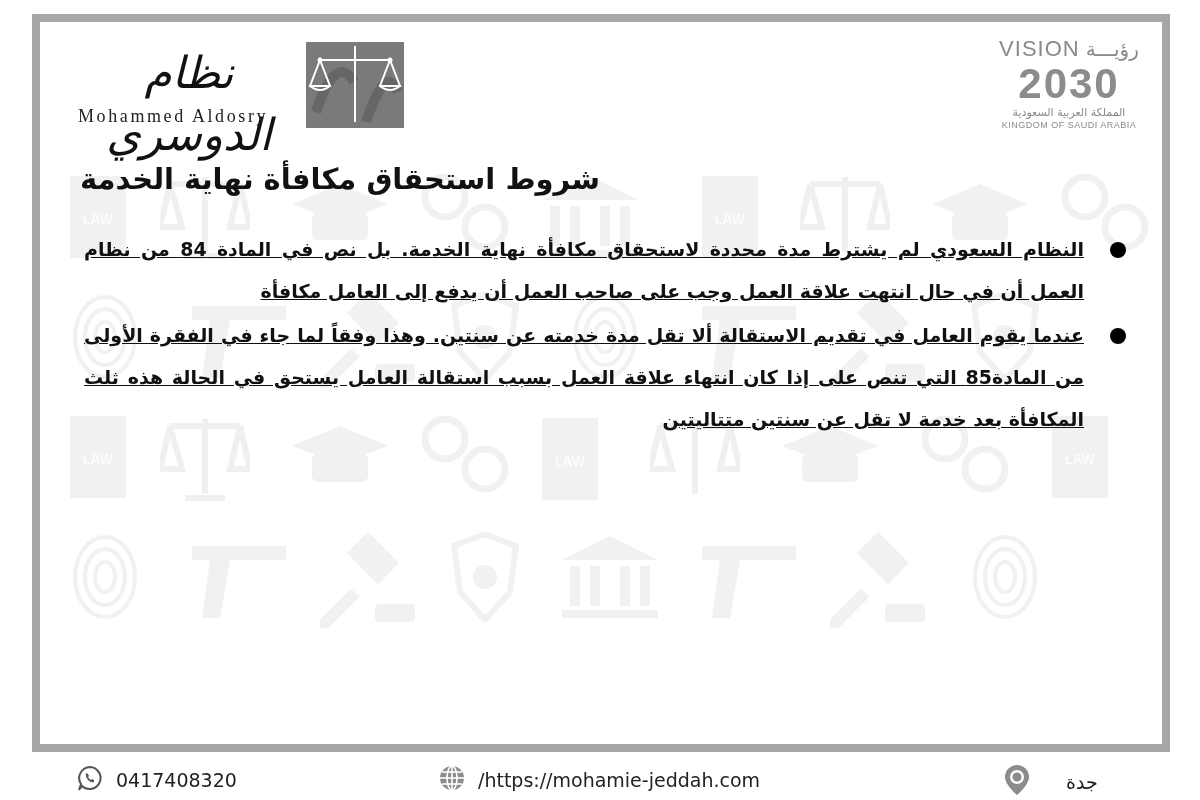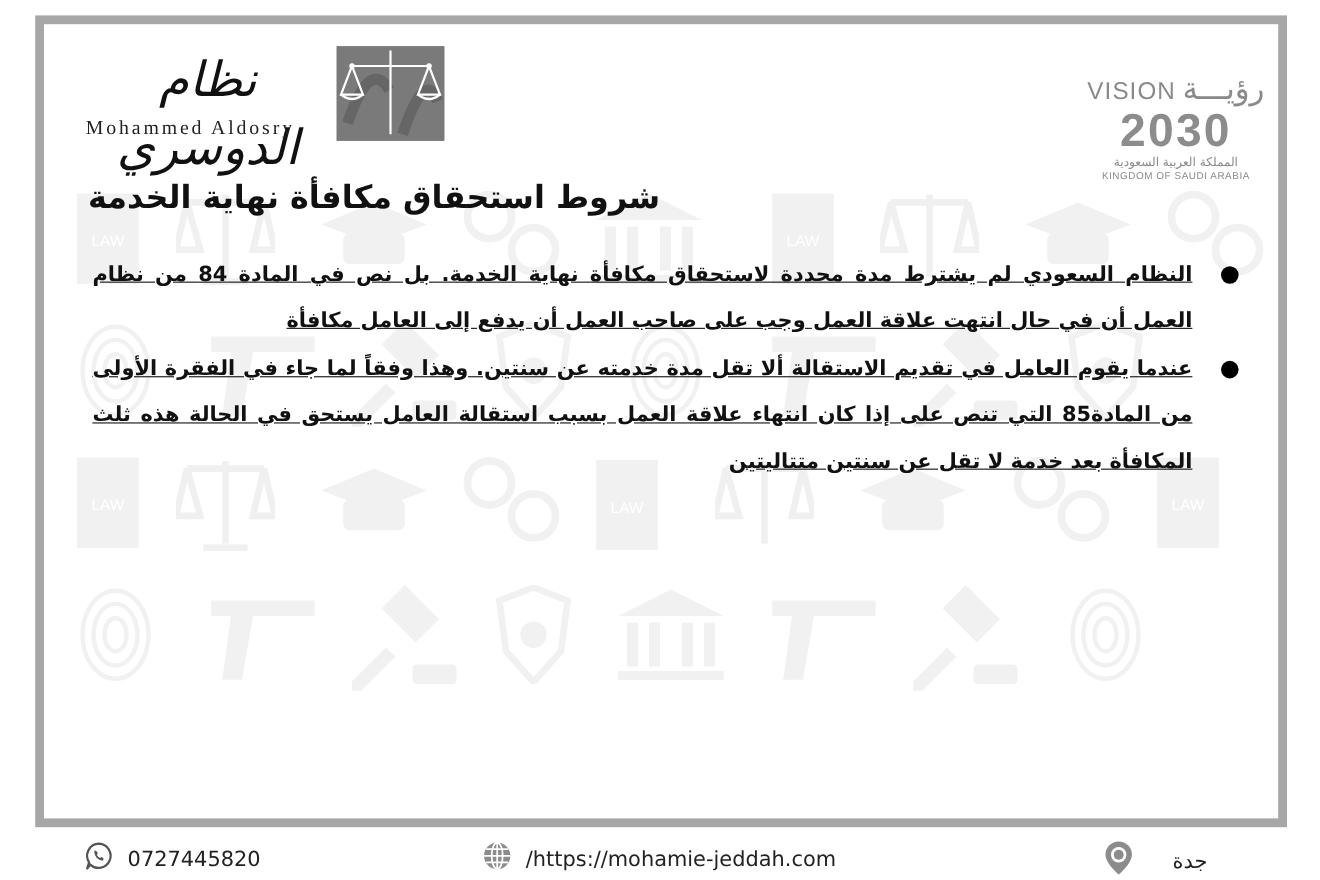--- a/index.html
+++ b/index.html
@@ -28,23 +28,23 @@
   .logo-latin {
     position:absolute; left:2px; top:66px; width:222px;
     font-family:"Liberation Serif", serif; font-size:18px; letter-spacing:2.6px; color:#222;
   }
   .logo-emblem {
     position:absolute; left:230px; top:2px; width:98px; height:86px;
     background:#7a7a7a;
   }
 
   .vision { position:absolute; right:8px; top:14px; width:170px; height:100px; text-align:center; }
-  .vision-top { display:flex; justify-content:center; gap:6px; align-items:baseline; color:#8a8a8a;margin-top:28px; }
+  .vision-top { display:flex; justify-content:center; gap:6px; align-items:baseline; color:#8a8a8a; }
   .vision-en { font-family:"Liberation Sans", sans-serif; font-size:22px; letter-spacing:1px; }
-  .vision-ar { font-family:"DejaVu Sans", sans-serif; font-size:28px; }
+  .vision-ar { font-family:"DejaVu Sans", sans-serif; font-size:20px; }
   .vision-year { font-family:"Liberation Sans", sans-serif; font-weight:bold; font-size:42px; color:#8c8c8c; line-height:44px; letter-spacing:2px; position:relative; }
   .vision-ar2 { font-size:11px; color:#8a8a8a; line-height:14px; }
   .vision-en2 { font-family:"Liberation Sans", sans-serif; font-size:9px; color:#8a8a8a; letter-spacing:0.5px; }
 
   .title {
     position:absolute; left:0; right:0; top:140px; text-align:left;
     font-size:29px; font-weight:bold; direction:rtl; color:#111;
     padding-left:40px;
   }
   .content {
@@ -374,21 +374,21 @@
 </div>
 
 <div class="footer">
   <div class="f-item f-phone">
     <span>
       <svg class="icon-circle" viewBox="0 0 28 28">
         <path d="M14 3 A11 11 0 1 1 6 22 L3 26 L5 20 A11 11 0 0 1 14 3 Z" stroke="#555" stroke-width="2" fill="none"></path>
         <path d="M10 9 Q9 12 12 16 Q15 19 18 18 L18 16 L16 15 L15 16 Q13 15 12 13 L13 12 L12 10 Z" fill="#555"></path>
       </svg>
     </span>
-    <span>0727445820</span>
+    <span>0417408320</span>
   </div>
   <div class="f-item f-web">
     <span>
       <svg class="icon-circle" viewBox="0 0 28 28">
         <circle cx="14" cy="14" r="12" fill="#8c8c8c"></circle>
         <g stroke="#fff" stroke-width="1.6" fill="none">
           <ellipse cx="14" cy="14" rx="5" ry="12"></ellipse>
           <line x1="2" y1="14" x2="26" y2="14"></line>
           <line x1="4" y1="8" x2="24" y2="8"></line>
           <line x1="4" y1="20" x2="24" y2="20"></line>

